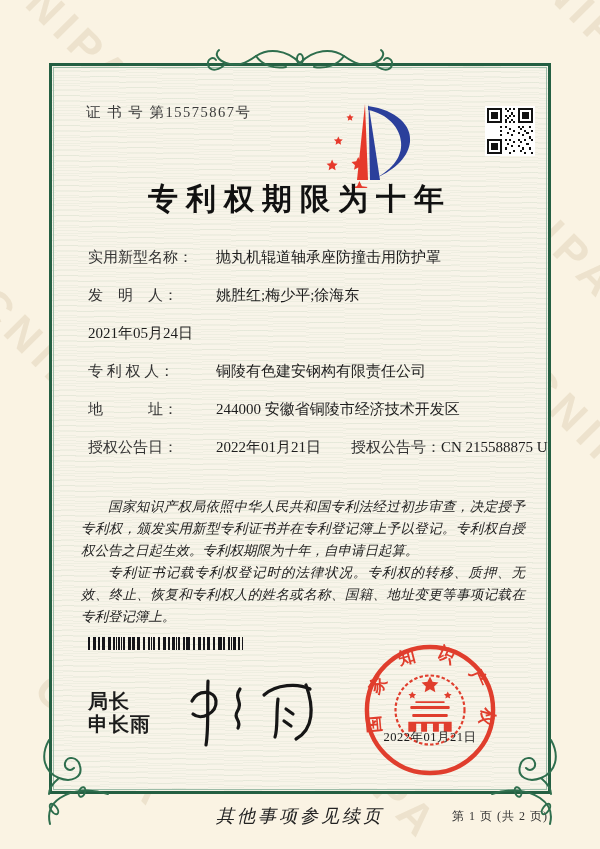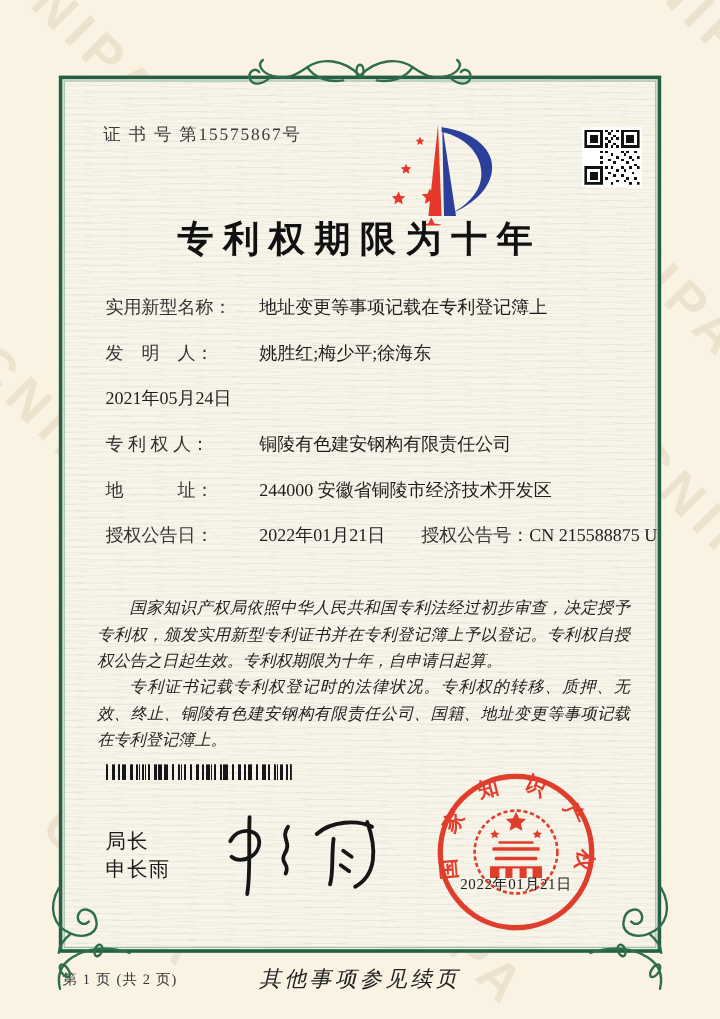--- a/index.html
+++ b/index.html
@@ -71,30 +71,30 @@
   .barcode{
     position:absolute;left:36px;top:571px;width:155px;height:13px;
     background:
       repeating-linear-gradient(90deg,#15151a 0 2px,rgba(0,0,0,0) 2px 5px),
       repeating-linear-gradient(90deg,#15151a 0 1px,rgba(0,0,0,0) 1px 7px),
       repeating-linear-gradient(90deg,#15151a 0 1px,rgba(0,0,0,0) 1px 11px);
   }
   .signer{
     position:absolute;left:36px;top:624px;
     font-family:"Liberation Sans","DejaVu Sans",sans-serif;
-    font-size:17px;line-height:23px;color:#1c1c1c;letter-spacing:1px;
+    font-size:20px;line-height:23px;color:#1c1c1c;letter-spacing:1px;font-weight:bold;
   }
   .signature{position:absolute;left:126px;top:605px;width:152px;height:82px}
   .seal{position:absolute;left:309px;top:575px;width:138px;height:138px}
   .seal-date{
     position:absolute;left:309px;top:663px;width:138px;text-align:center;
     font-size:12.5px;color:#1a1a1a;letter-spacing:.5px;z-index:4;
   }
   .page-num{
-    position:absolute;left:0;top:742px;width:100%;text-align:left;
+    position:absolute;left:0;top:742px;width:100%;text-align:right;
     font-size:12px;letter-spacing:1px;color:#333;
   }
   .note{
     position:absolute;left:0;top:804px;width:100%;text-align:center;z-index:2;
     font-size:18px;font-style:italic;letter-spacing:3px;color:#222;
   }
 </style>
 </head>
 <body>
 
@@ -188,21 +188,21 @@
       <rect x="12" y="19" width="1" height="1"></rect>
         <rect x="10" y="20" width="1" height="1"></rect>
     </g>
   </svg>
 
   <div class="doc-title">专利权期限为十年</div>
 
   <div class="fields">
     <div class="frow">
       <span class="flabel">实用新型名称：</span>
-      <span class="fvalue">地址变更等事项记载在专利登记簿上</span>
+      <span class="fvalue">抛丸机辊道轴承座防撞击用防护罩</span>
     </div>
     <div class="frow">
       <span class="flabel">发　明　人：</span>
       <span class="fvalue">姚胜红;梅少平;徐海东</span>
     </div>
     <div class="frow">
       <span class="fvalue">2021年05月24日</span>
     </div>
     <div class="frow">
       <span class="flabel">专 利 权 人：</span>
@@ -216,21 +216,21 @@
       <span class="flabel">授权公告日：</span>
       <span class="fvalue">2022年01月21日</span>
       <span class="pair2">
         <span class="flabel2">授权公告号：</span><span class="fvalue">CN 215588875 U</span>
       </span>
     </div>
   </div>
 
   <div class="legal">
     <p>国家知识产权局依照中华人民共和国专利法经过初步审查，决定授予专利权，颁发实用新型专利证书并在专利登记簿上予以登记。专利权自授权公告之日起生效。专利权期限为十年，自申请日起算。</p>
-    <p>专利证书记载专利权登记时的法律状况。专利权的转移、质押、无效、终止、铜陵有色建安钢构有限责任公司、国籍、地址变更等事项记载在专利登记簿上。</p>
+    <p>专利证书记载专利权登记时的法律状况。专利权的转移、质押、无效、终止、恢复和专利权人的姓名或名称、国籍、地址变更等事项记载在专利登记簿上。</p>
   </div>
 
   <div class="barcode"></div>
 
   <div class="signer">
     <div>局长</div>
     <div>申长雨</div>
   </div>
 
   <svg class="signature" viewBox="0 0 152 82">

